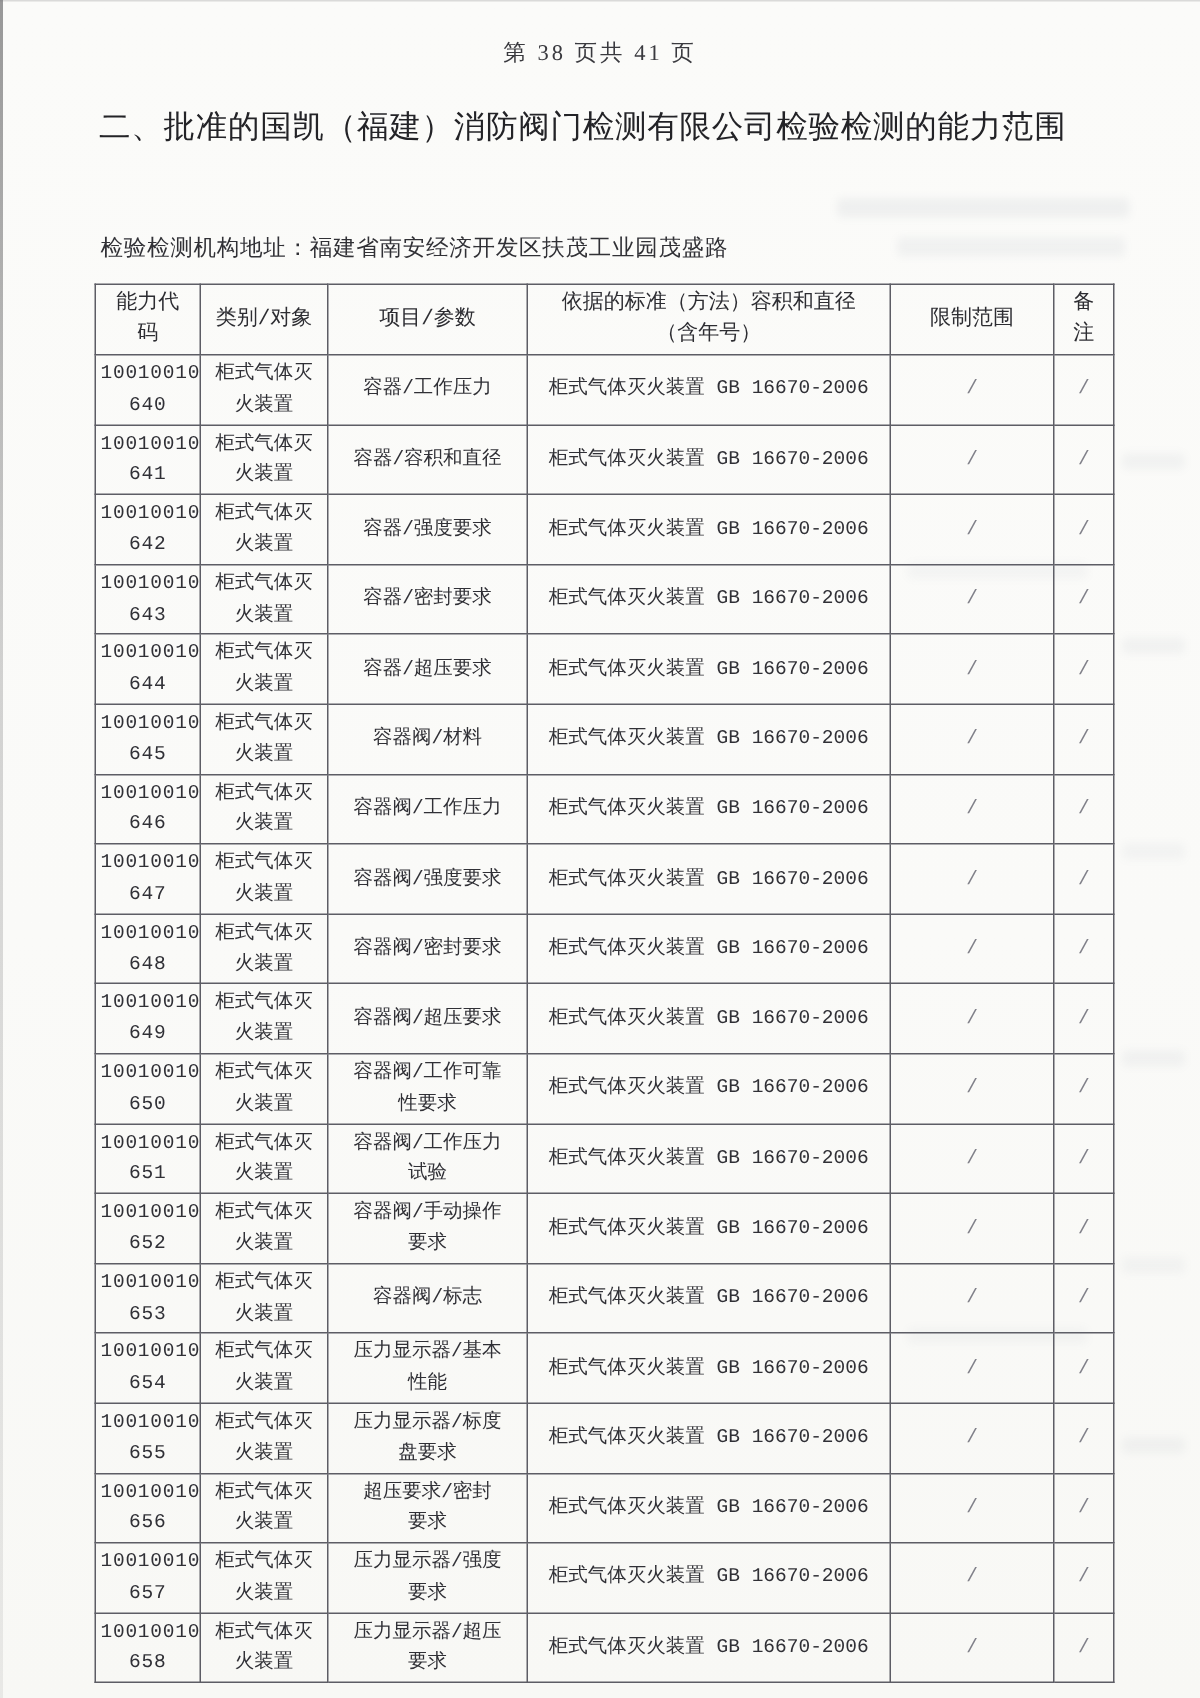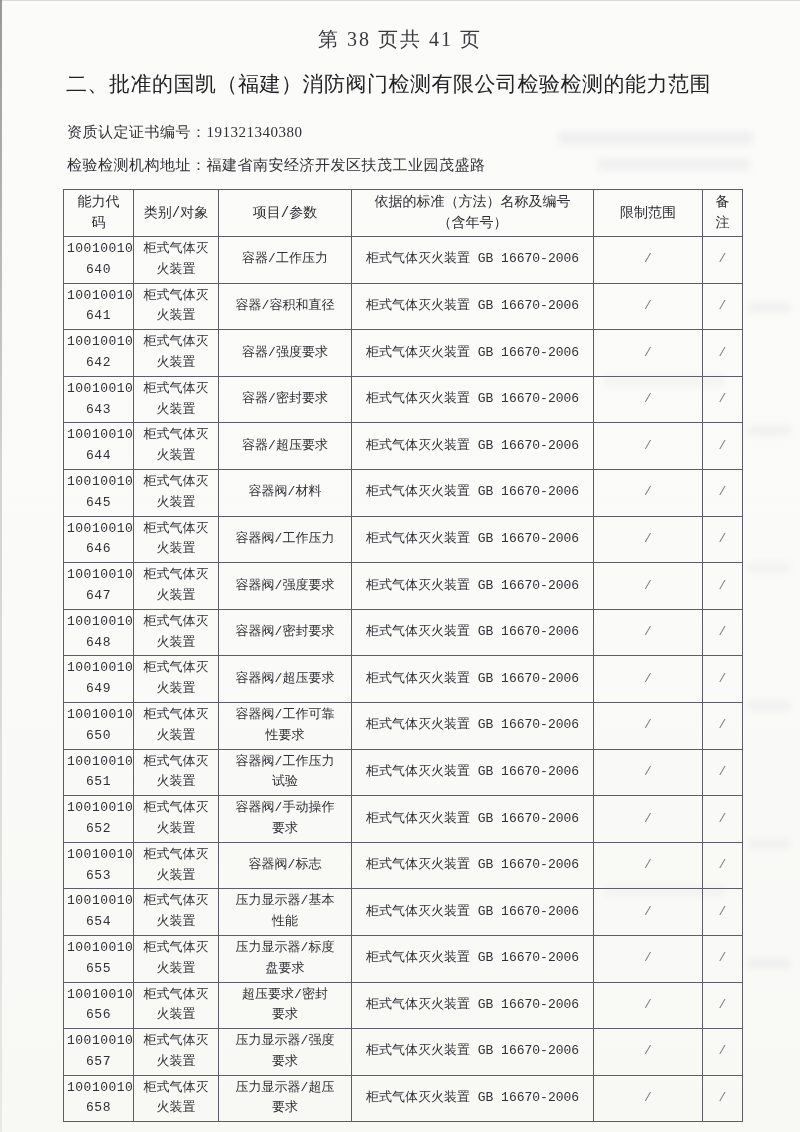--- a/index.html
+++ b/index.html
@@ -28,21 +28,21 @@
     position: absolute;
     left: 0; top: 0;
     width: 100%; height: 1px;
     background: rgba(120,120,125,0.25);
   }
   .page-indicator {
     position: absolute;
     top: 26px; left: 0;
     width: 100%;
     text-align: center;
-    font-size: 20px;
+    font-size: 15px;
     letter-spacing: 2px;
     color: #3a3a3f;
   }
   .doc-title {
     position: absolute;
     top: 70px; left: 66px;
     width: 700px;
     margin: 0;
     font-family: "Liberation Sans", "DejaVu Sans", sans-serif;
     font-size: 21px;
@@ -117,40 +117,39 @@
 <body>
 
 <div class="page">
   <div class="edge-left"></div>
   <div class="edge-top"></div>
 
   <div class="page-indicator">第 38 页共 41 页</div>
 
   <h1 class="doc-title">二、批准的国凯（福建）消防阀门检测有限公司检验检测的能力范围</h1>
 
-  <p class="meta-line meta-certificate"><span>资质认定证书编号：</span><span>191321340380</span></p>
 
   <p class="meta-line meta-address"><span>检验检测机构地址：</span><span>福建省南安经济开发区扶茂工业园茂盛路</span></p>
 
   <table class="cap-table">
     <colgroup>
       <col style="width:70px">
       <col style="width:85px">
       <col style="width:133px">
       <col style="width:242px">
       <col style="width:109px">
       <col style="width:40px">
     </colgroup>
     <thead>
       <tr>
         <th>能力代
 码</th>
         <th>类别/对象</th>
         <th>项目/参数</th>
-        <th>依据的标准（方法）名称及编号
+        <th>依据的标准（方法）容积和直径
 （含年号）</th>
         <th>限制范围</th>
         <th>备
 注</th>
       </tr>
     </thead>
     <tbody id="table-body">
         <tr>
           <td>10010010
 640</td>

